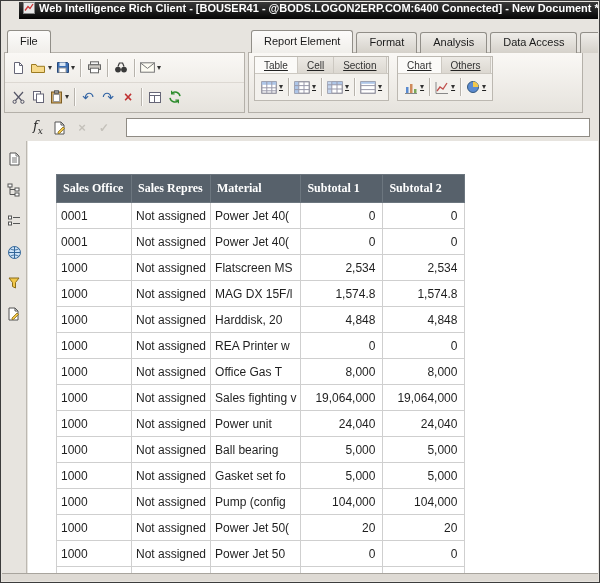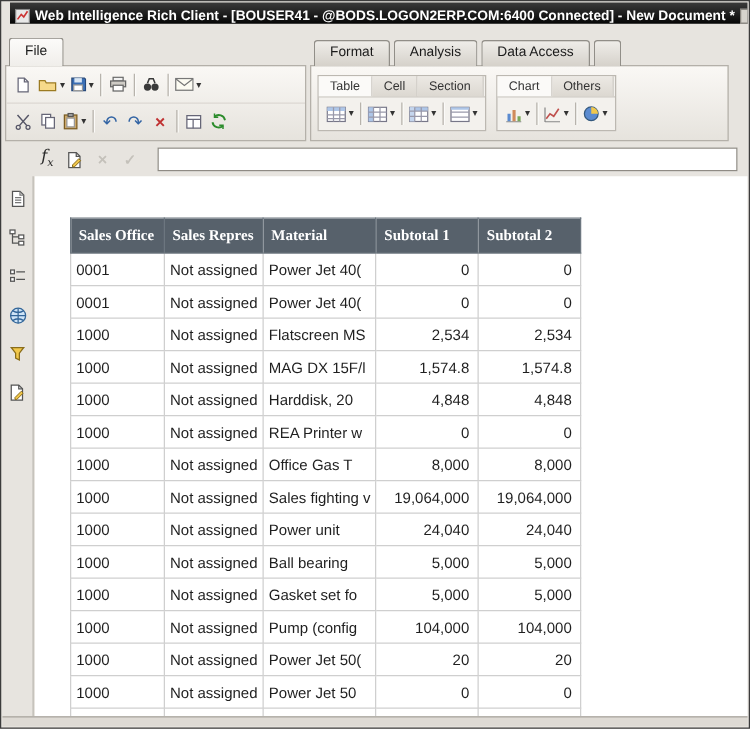--- a/index.html
+++ b/index.html
@@ -1,29 +1,29 @@
 <!DOCTYPE html>
 <html><head>
 <meta charset="utf-8">
 <style>
 *{margin:0;padding:0;box-sizing:border-box;}
 html,body{width:600px;height:583px;}
 body{font-family:"Liberation Sans",sans-serif;font-size:11px;color:#222;position:relative;background:#fff;}
 .window{position:absolute;left:0;top:0;width:600px;height:583px;border:1px solid #3c3c3c;background:#e7e4df;overflow:hidden;}
-.titlebar{position:absolute;left:7px;right:1px;top:1px;height:17px;background:linear-gradient(#3a3a3a,#050505);color:#fff;display:flex;align-items:flex-end;gap:4px;padding:0 4px;overflow:hidden;}
+.titlebar{position:absolute;left:18px;right:1px;top:1px;height:17px;background:linear-gradient(#3a3a3a,#050505);color:#fff;display:flex;align-items:flex-start;gap:4px;padding:0 4px;overflow:hidden;}
 .titlebar .title{font-size:11px;font-weight:bold;white-space:nowrap;}
 .winbtn{margin-left:auto;width:14px;height:12px;background:#d6d3cd;border:1px solid #8a8781;flex:0 0 auto;}
 .doc-tabs{position:absolute;left:6px;top:29px;height:23px;display:flex;gap:3px;z-index:2;align-items:flex-end;}
 .ribbon-tabs{position:absolute;left:250px;top:29px;right:1px;height:23px;display:flex;gap:3px;z-index:2;align-items:flex-end;overflow:hidden;}
 .tab,.rtab{height:21px;padding:3px 12px 0;border:1px solid #918e88;border-bottom:none;border-radius:3px 3px 0 0;background:linear-gradient(#efede9,#d5d1ca);font-size:11px;color:#1a1a1a;white-space:nowrap;cursor:default;}
 .tab.active,.rtab.active{background:linear-gradient(#fcfbfa,#f0eeea);height:23px;padding-top:4px;margin-top:31px;}
 .rtab.partial{flex:0 0 22px;padding:3px 3px 0;}
 .panelbox{position:absolute;top:51px;height:61px;border:1px solid #b4b0a9;background:linear-gradient(#faf8f5,#e6e3dd);}
 .panelbox.left{left:3px;width:241px;}
-.panelbox.right{left:247px;right:16px;display:flex;align-items:center;gap:8px;padding:3px 5px;}
+.panelbox.right{left:247px;right:16px;display:flex;align-items:flex-start;gap:8px;padding:3px 5px;text-decoration:underline;}
 .toolbar-row{display:flex;align-items:center;height:29px;padding:0 3px;}
 .toolbar-row+.toolbar-row{border-top:1px solid #dcd8d2;}
 .tbtn{display:inline-flex;align-items:center;justify-content:center;gap:2px;min-width:20px;height:22px;padding:1px 2px;cursor:default;}
 .tbtn.disabled{opacity:.45;}
 .ic{display:inline-flex;align-items:center;justify-content:center;}
 .dd{font-size:8px;color:#333;line-height:1;}
 .tsep{width:1px;align-self:center;height:18px;background:#b7b3ac;box-shadow:1px 0 0 #fcfbf9;margin:0 3px;flex:0 0 1px;}
 .group{border:1px solid #bcb8b1;background:#f3f1ed;display:flex;flex-direction:column;}
 .group-tabs{display:flex;height:17px;border-bottom:1px solid #ccc8c1;}
 .gtab{font-size:10px;padding:3px 9px 0;border-right:1px solid #ccc8c1;background:linear-gradient(#ece9e4,#dcd8d1);color:#333;white-space:nowrap;cursor:default;}
@@ -185,20 +185,21 @@
               <path d="M12 6.2A5 5 0 0 0 3.6 3.4M2 7.8a5 5 0 0 0 8.4 2.8" fill="none" stroke="#2c8c2c" stroke-width="1.5"></path>
               <path d="M3.6 0.8v3h3" fill="none" stroke="#2c8c2c" stroke-width="1.2"></path>
               <path d="M10.4 13.2v-3h-3" fill="none" stroke="#2c8c2c" stroke-width="1.2"></path>
             </svg>
           </span>
         </span>
       </div>
   </div>
 
   <div class="ribbon-tabs" id="ribbon-tabs">
+      <div class="rtab active">Report Element</div>
       <div class="rtab">Format</div>
       <div class="rtab">Analysis</div>
       <div class="rtab">Data Access</div>
       <div class="rtab partial"></div>
     </div>
   <div class="panelbox right" id="ribbon-groups">
       <div class="group">
         <div class="group-tabs">
           <div class="gtab active">Table</div>
           <div class="gtab">Cell</div>

